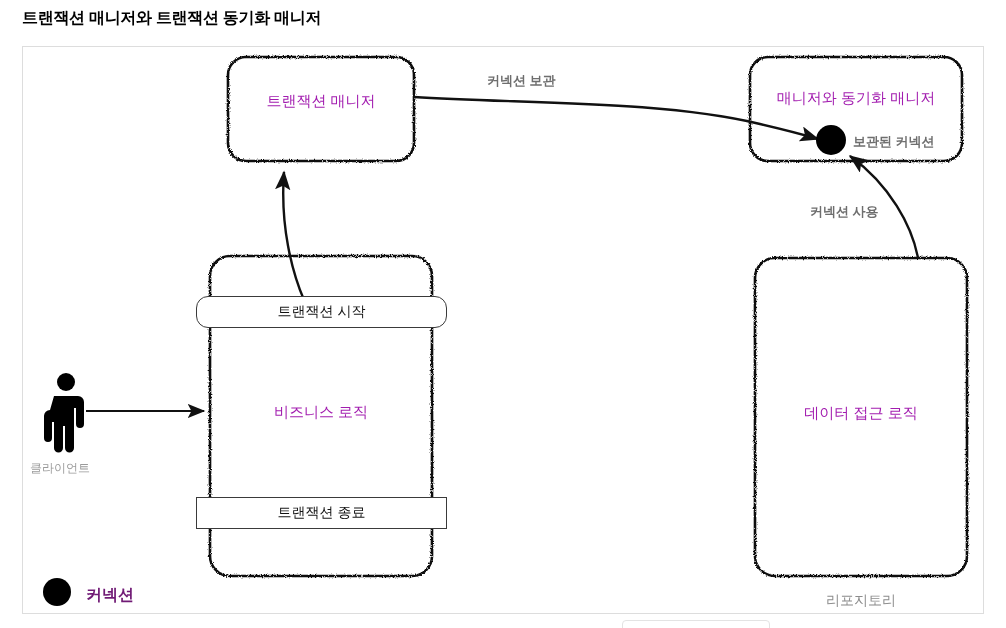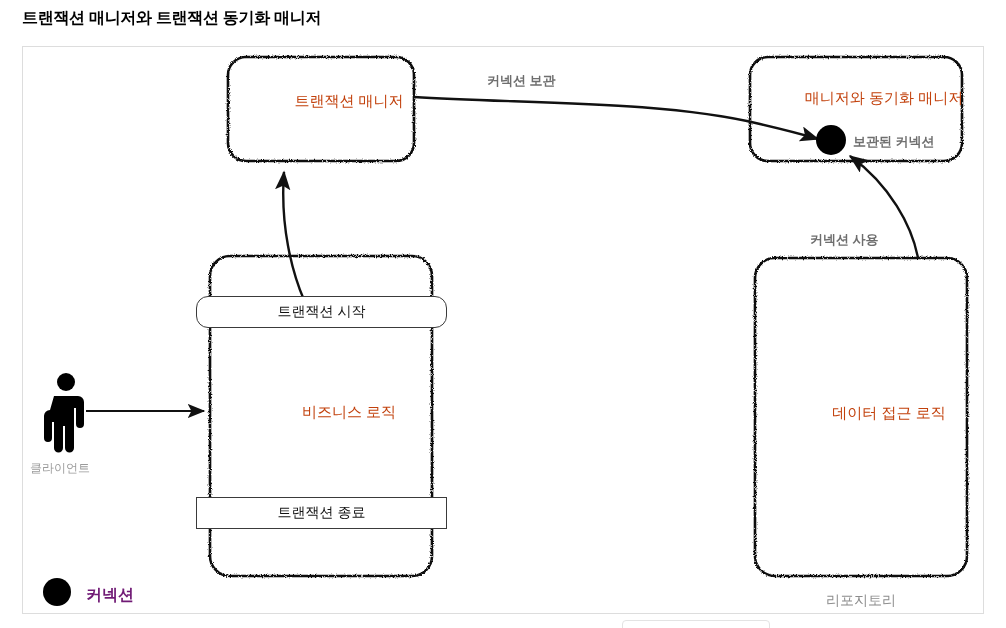--- a/index.html
+++ b/index.html
@@ -38,25 +38,24 @@
   #diagram-svg {
     position: absolute;
     left: 0;
     top: 0;
     width: 1006px;
     height: 628px;
     pointer-events: none;
   }
   .node-label {
     position: absolute;
-    color: #c2410c;
+    color: #a21caf;
     font-size: 15px;
     white-space: nowrap;
     text-align: center;
-    padding-left: 28px;
   }
   .group-caption {
     position: absolute;
     color: #8c8c8c;
     font-size: 14px;
     white-space: nowrap;
     text-align: center;
   }
   .edge-label {
     position: absolute;
@@ -154,21 +153,21 @@
 
 
   <div class="group-caption" style="left:755px; top:592px; width:212px;">리포지토리</div>
 
   <div class="bar" style="left:196px; top:296px; width:251px; height:32px;border-radius:12px;">트랜잭션 시작</div>
 
   <div class="bar" style="left:196px; top:497px; width:251px; height:32px;">트랜잭션 종료</div>
 
   <div class="edge-label" style="left:487px; top:72px;">커넥션 보관</div>
 
-  <div class="edge-label" style="left:810px; top:203px;margin-top:28px;">커넥션 사용</div>
+  <div class="edge-label" style="left:810px; top:203px;">커넥션 사용</div>
 
   <div class="edge-label" style="left:853px; top:133px;">보관된 커넥션</div>
 
   <div class="actor-caption" style="left:30px; top:460px;">클라이언트</div>
 
   <div class="legend-label" style="left:86px; top:585px;">커넥션</div>
 
   <div class="partial-box" style="left:622px; top:620px; width:148px; height:22px;"></div>
 
 </div>

